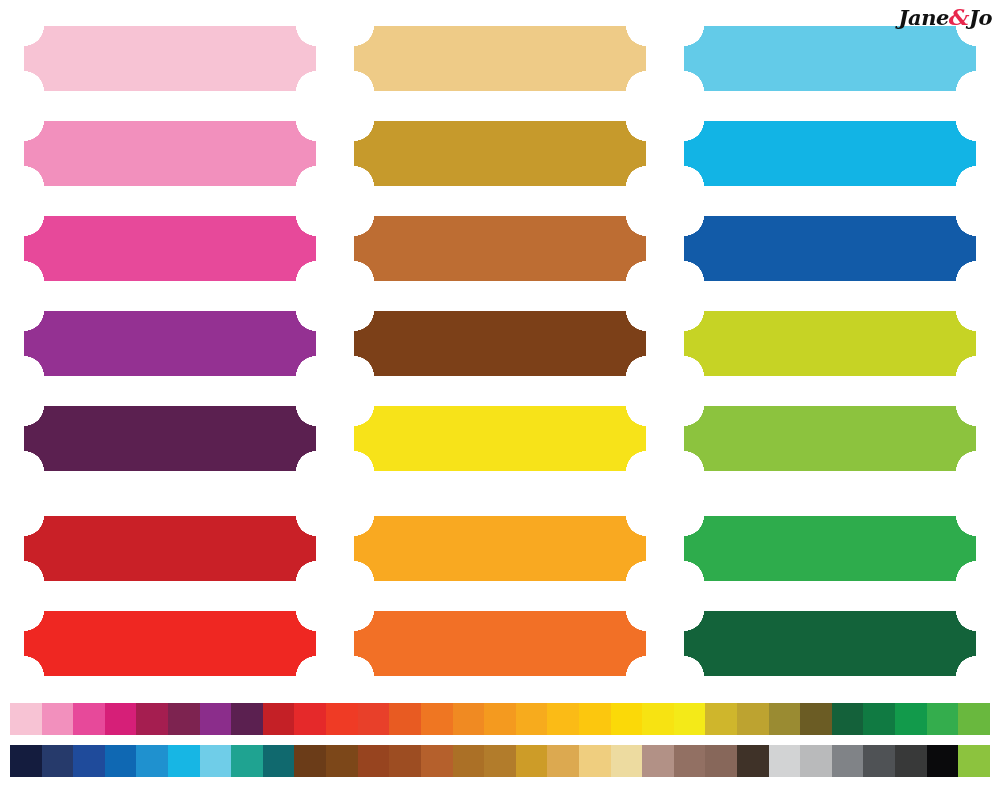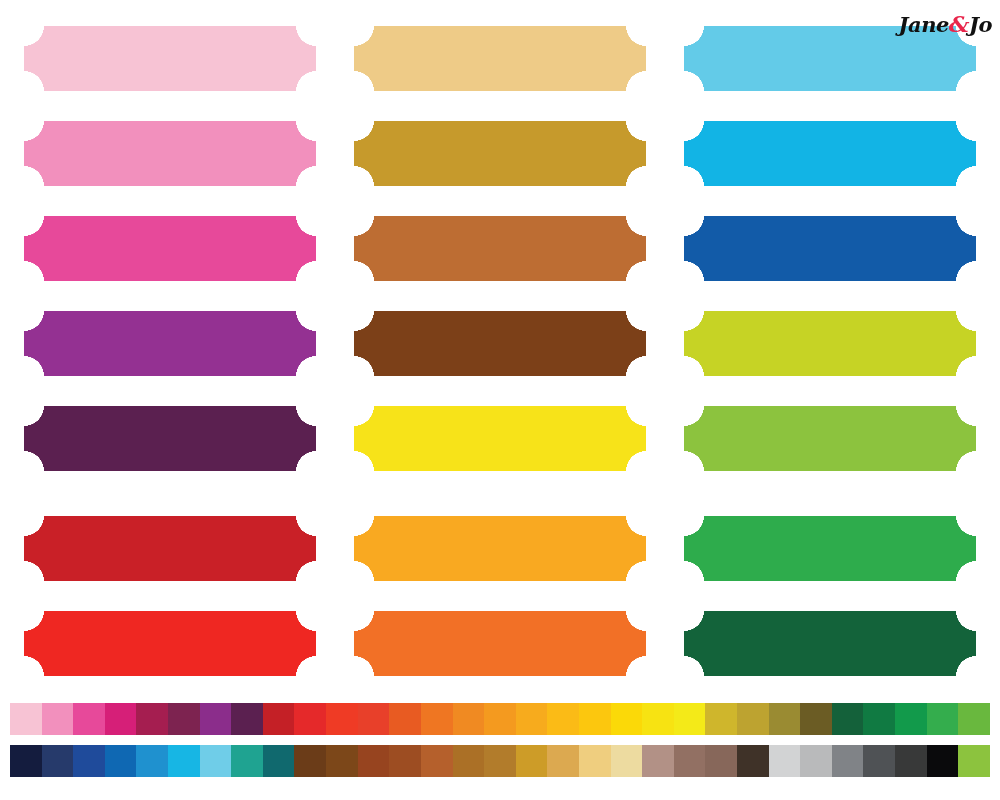--- a/index.html
+++ b/index.html
@@ -12,21 +12,21 @@
     width: 1000px;
     height: 800px;
     position: relative;
     overflow: hidden;
     font-family: "Liberation Sans", sans-serif;
   }
 
   
   #brand-logo {
     position: absolute;
-    top: 12px;
+    top: 5px;
     right: 8px;
     font-family: "DejaVu Serif", serif;
     font-weight: bold;
     font-style: italic;
     font-size: 21px;
     line-height: 24px;
     letter-spacing: -0.5px;
     color: #111111;
     white-space: nowrap;
     z-index: 50;

